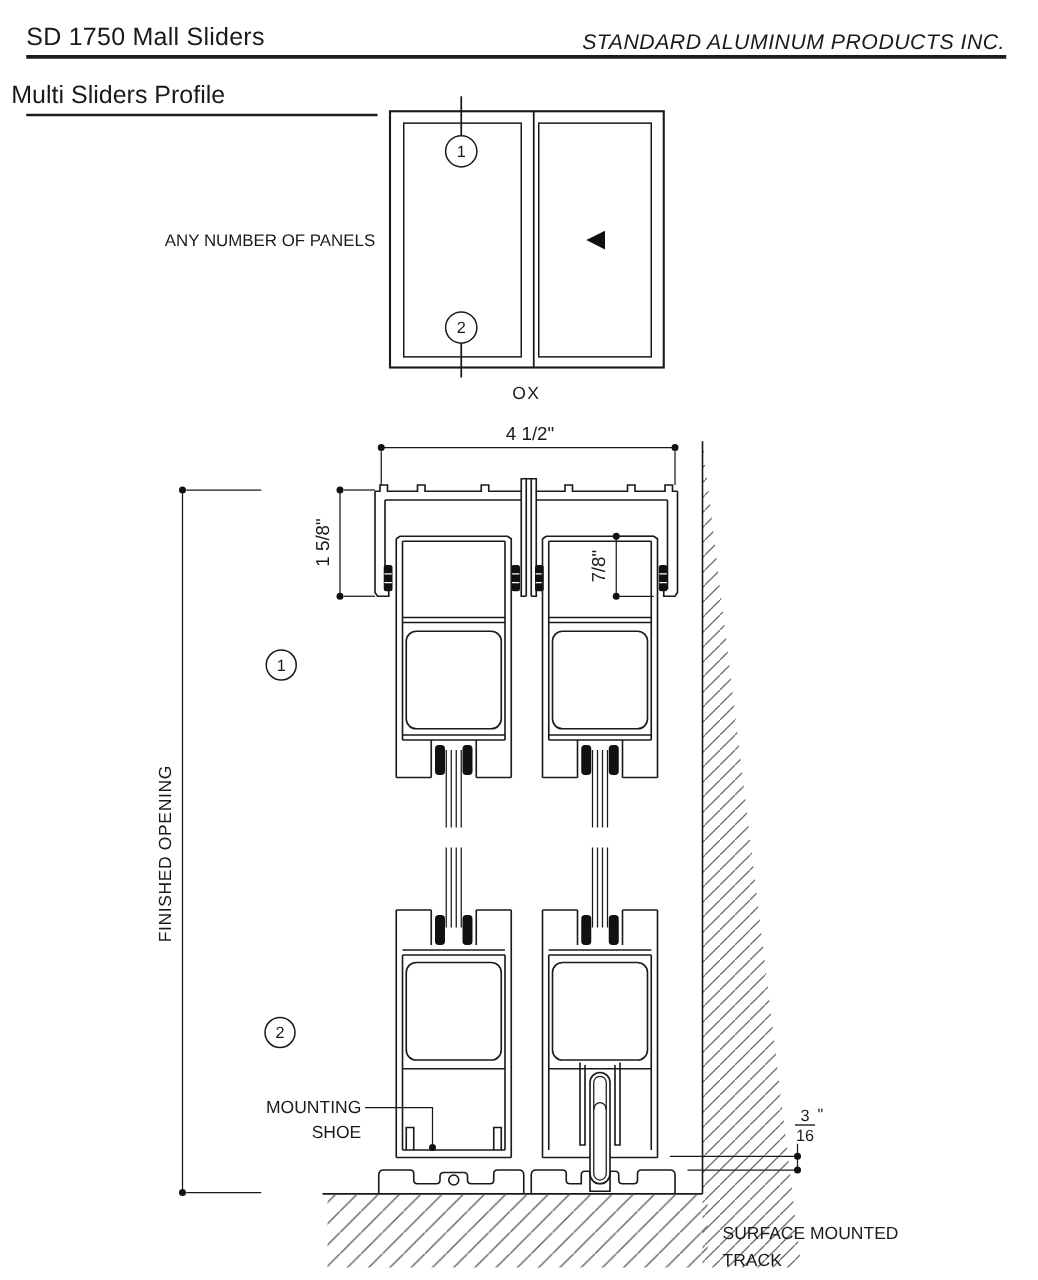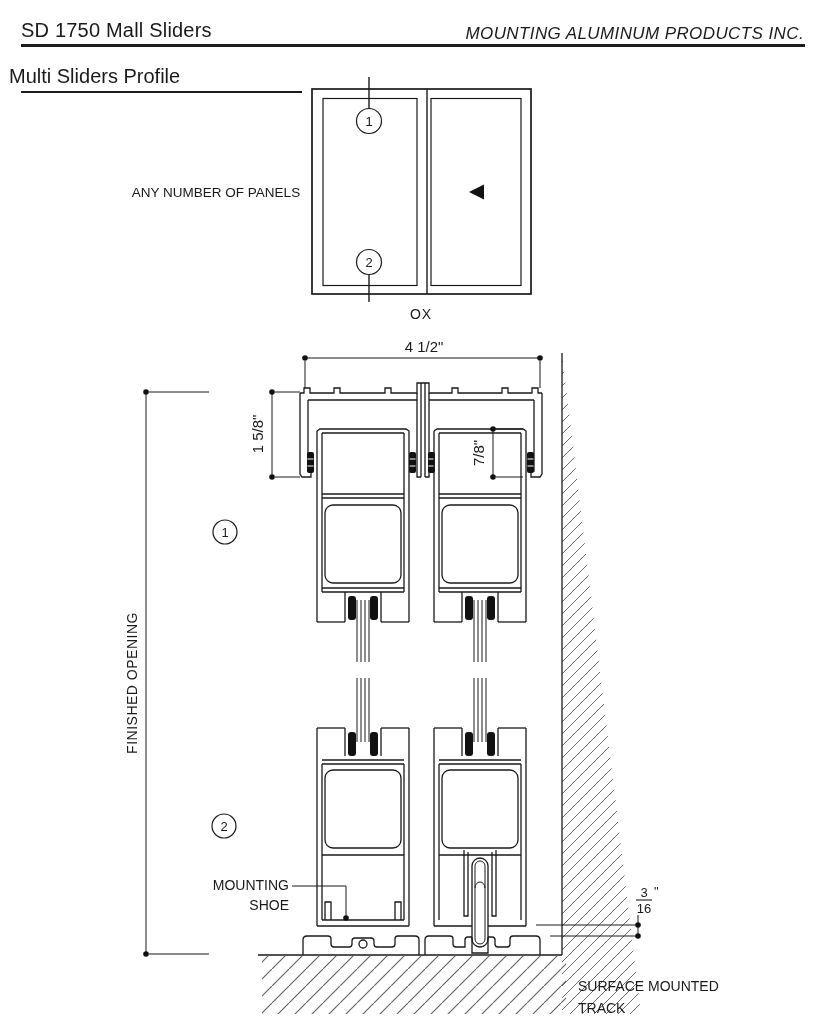--- a/index.html
+++ b/index.html
@@ -17,21 +17,21 @@
   .dim{font-size:15px;}
   .callout{font-size:13px;}
   .frac{font-size:13px;}
 </style>
 </head>
 <body>
 
 <div class="page">
 
   <div class="hdr-title">SD 1750 Mall Sliders</div>
-  <div class="hdr-company">MOUNTING ALUMINUM PRODUCTS INC.</div>
+  <div class="hdr-company">STANDARD ALUMINUM PRODUCTS INC.</div>
   <div class="rule-main"></div>
   <div class="hdr-subtitle">Multi Sliders Profile</div>
   <div class="rule-sub"></div>
 
   <svg class="drawing" width="830" height="1024" viewBox="0 0 830 1024">
     <defs>
       <pattern id="hatchWall" width="12" height="12" patternUnits="userSpaceOnUse">
         <path d="M -3,15 L 15,-3" stroke="#6b6b6b" stroke-width="1"></path>
       </pattern>
       <pattern id="hatchFloor" width="17" height="17" patternUnits="userSpaceOnUse">

